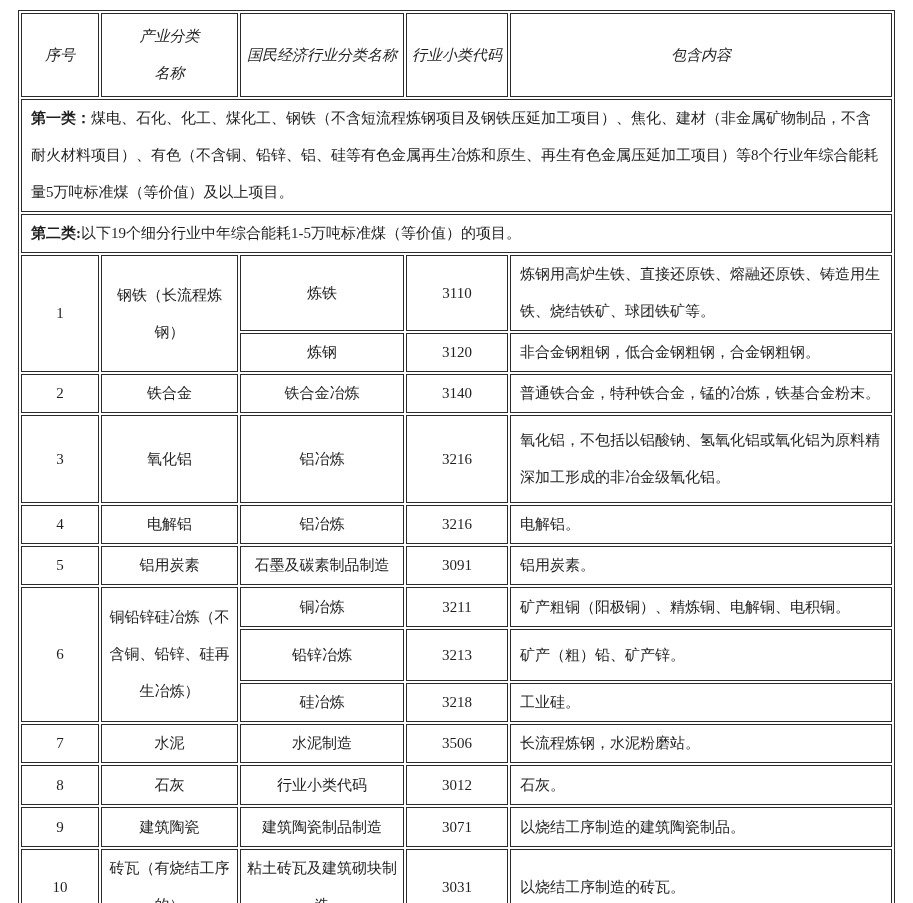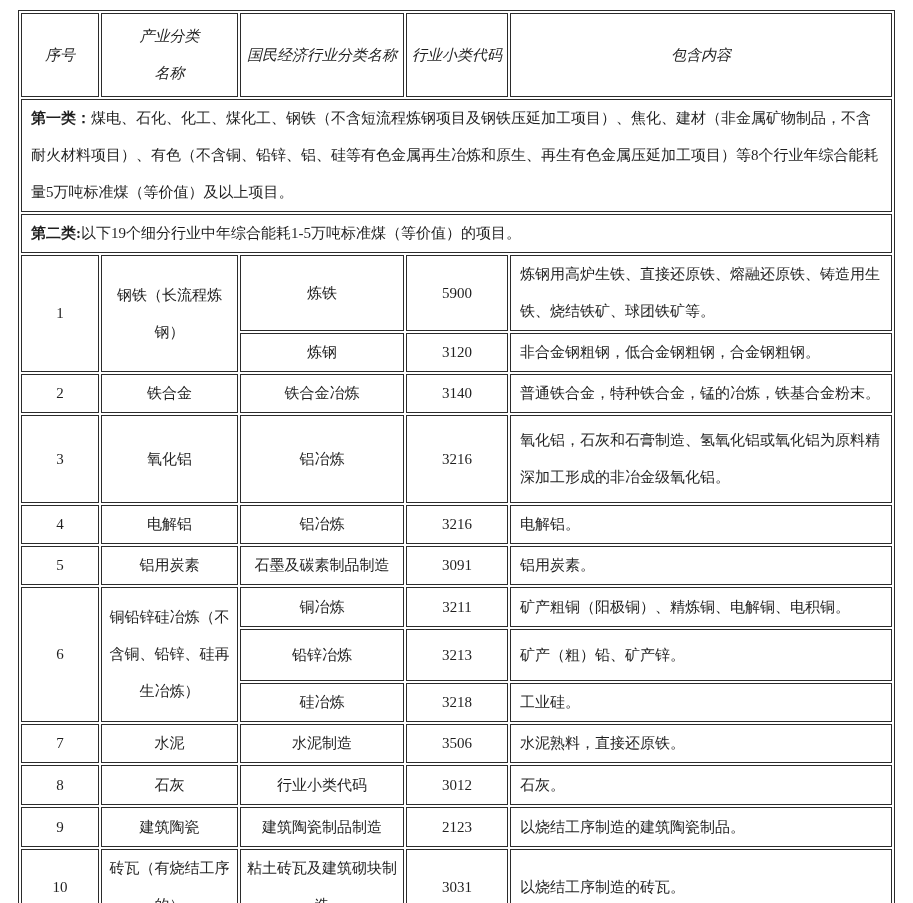--- a/index.html
+++ b/index.html
@@ -70,21 +70,21 @@
   </tr>
 
   <tr style="height:32px">
     <td class="left" colspan="5"><span class="cat-label">第二类:</span><span>以下19个细分行业中年综合能耗1-5万吨标准煤（等价值）的项目。</span></td>
   </tr>
 
   <tr style="height:74px">
     <td rowspan="2">1</td>
     <td rowspan="2">钢铁（长流程炼钢）</td>
     <td>炼铁</td>
-    <td>5900</td>
+    <td>3110</td>
     <td class="left">炼钢用高炉生铁、直接还原铁、熔融还原铁、铸造用生铁、烧结铁矿、球团铁矿等。</td>
   </tr>
   <tr style="height:32px">
     <td>炼钢</td>
     <td>3120</td>
     <td class="left">非合金钢粗钢，低合金钢粗钢，合金钢粗钢。</td>
   </tr>
 
   <tr style="height:37px">
     <td>2</td>
@@ -92,21 +92,21 @@
     <td>铁合金冶炼</td>
     <td>3140</td>
     <td class="left">普通铁合金，特种铁合金，锰的冶炼，铁基合金粉末。</td>
   </tr>
 
   <tr style="height:88px">
     <td>3</td>
     <td>氧化铝</td>
     <td>铝冶炼</td>
     <td>3216</td>
-    <td class="left">氧化铝，石灰和石膏制造、氢氧化铝或氧化铝为原料精深加工形成的非冶金级氧化铝。</td>
+    <td class="left">氧化铝，不包括以铝酸钠、氢氧化铝或氧化铝为原料精深加工形成的非冶金级氧化铝。</td>
   </tr>
 
   <tr style="height:36px">
     <td>4</td>
     <td>电解铝</td>
     <td>铝冶炼</td>
     <td>3216</td>
     <td class="left">电解铝。</td>
   </tr>
 
@@ -134,36 +134,36 @@
     <td>硅冶炼</td>
     <td>3218</td>
     <td class="left">工业硅。</td>
   </tr>
 
   <tr style="height:39px">
     <td>7</td>
     <td>水泥</td>
     <td>水泥制造</td>
     <td>3506</td>
-    <td class="left">水泥熟料，直接还原铁。</td>
+    <td class="left">长流程炼钢，水泥粉磨站。</td>
   </tr>
 
   <tr style="height:40px">
     <td>8</td>
     <td>石灰</td>
     <td>行业小类代码</td>
     <td>3012</td>
     <td class="left">石灰。</td>
   </tr>
 
   <tr style="height:40px">
     <td>9</td>
     <td>建筑陶瓷</td>
     <td>建筑陶瓷制品制造</td>
-    <td>2123</td>
+    <td>3071</td>
     <td class="left">以烧结工序制造的建筑陶瓷制品。</td>
   </tr>
 
   <tr style="height:76px">
     <td>10</td>
     <td>砖瓦（有烧结工序的）</td>
     <td>粘土砖瓦及建筑砌块制造</td>
     <td>3031</td>
     <td class="left">以烧结工序制造的砖瓦。</td>
   </tr>

